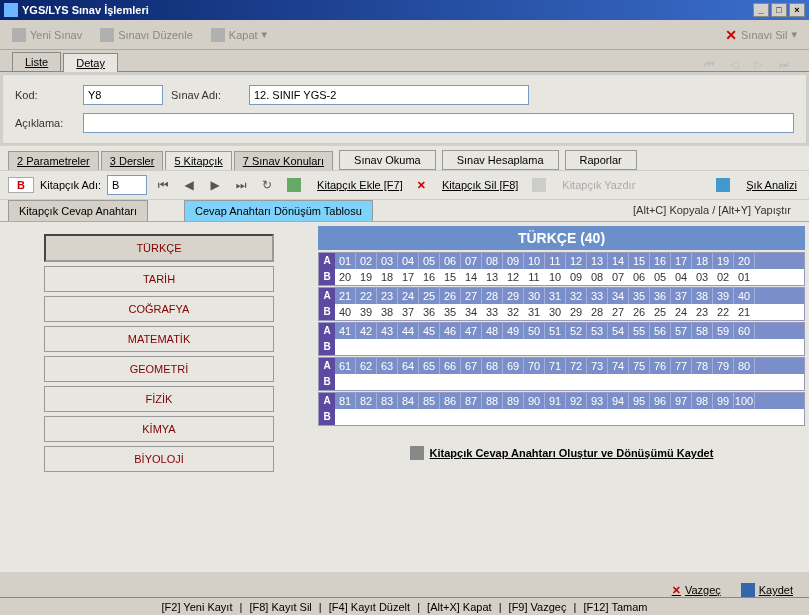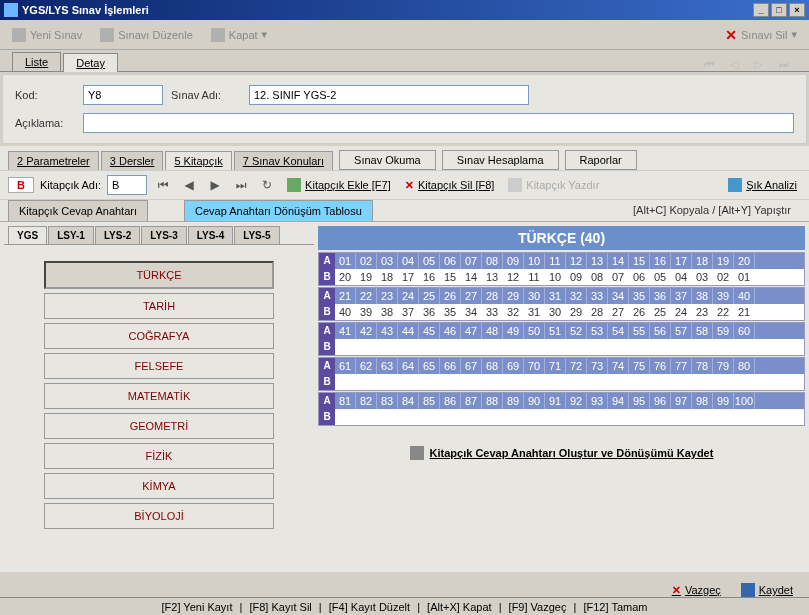--- a/index.html
+++ b/index.html
@@ -26,21 +26,21 @@
 .finput.code { width: 80px; }
 .finput.name { width: 280px; }
 .finput.desc { flex: 1; }
 .subtabs { display: flex; align-items: flex-end; background: #e8e6e0; padding: 4px 0 0 8px; gap: 2px; }
 .subtab { padding: 3px 8px; border: 1px solid #999; border-bottom: none; background: #d4d0c8; cursor: pointer; text-decoration: underline; }
 .subtab.active { background: #e8e6e0; }
 .subtab2 { padding: 3px 14px; border: 1px solid #999; background: #e8e6e0; cursor: pointer; margin-left: 4px; }
 .kitapcikbar { background: #e8e6e0; display: flex; align-items: center; padding: 4px 8px; gap: 6px; border-top: 1px solid #ccc; border-bottom: 1px solid #ccc; }
 .bbadge { color: #c00; font-weight: bold; border: 1px solid #aaa; padding: 1px 8px; background: #fff; }
 .navbtn { width: 20px; text-align: center; color: #555; cursor: pointer; font-size: 12px; }
-.kbtn { display: flex; align-items: center; gap: 4px; cursor: pointer; padding: 2px 4px; }
+.kbtn { display: flex; align-items: center; gap: 16px; cursor: pointer; padding: 2px 4px; }
 .kbtn .ki { width: 14px; height: 14px; display: inline-block; }
 .cevaptabs { display: flex; background: #e8e6e0; padding: 0 8px; border-bottom: 1px solid #aaa; gap: 36px; }
 .ctab { padding: 4px 10px; border: 1px solid #999; border-bottom: none; background: #d4d0c8; cursor: pointer; }
 .ctab.active { background: #7dd3fc; }
 .shortcut-hint { margin-left: auto; padding: 4px 10px; color: #333; }
 .mainarea { display: flex; background: #e8e6e0; padding: 4px; height: 350px; }
 .leftcol { width: 310px; display: flex; flex-direction: column; }
 .examtabs { display: flex; border-bottom: 1px solid #999; margin-bottom: 8px; padding-left: 4px; }
 .etab { padding: 3px 8px; border: 1px solid #999; border-bottom: none; background: #d4d0c8; font-weight: bold; cursor: pointer; margin-right: 1px; font-size: 10px; }
 .etab.active { background: #e8e6e0; }
@@ -161,33 +161,24 @@
 </div>
 
 <div class="cevaptabs">
   <div class="ctab">Kitapçık Cevap Anahtarı</div>
   <div class="ctab active">Cevap Anahtarı Dönüşüm Tablosu</div>
   <div class="shortcut-hint">[Alt+C] Kopyala / [Alt+Y] Yapıştır</div>
 </div>
 
 <div class="mainarea">
   <div class="leftcol">
-    <div class="examtabs" id="examtabs">
-        <div class="etab active">YGS</div>
-        <div class="etab">LSY-1</div>
-        <div class="etab">LYS-2</div>
-        <div class="etab">LYS-3</div>
-        <div class="etab">LYS-4</div>
-        <div class="etab">LYS-5</div>
-      </div>
     <div class="subjlist" id="subjlist">
         <div class="subjbtn active">TÜRKÇE</div>
         <div class="subjbtn">TARİH</div>
         <div class="subjbtn">COĞRAFYA</div>
-        <div class="subjbtn">FELSEFE</div>
         <div class="subjbtn">MATEMATİK</div>
         <div class="subjbtn">GEOMETRİ</div>
         <div class="subjbtn">FİZİK</div>
         <div class="subjbtn">KİMYA</div>
         <div class="subjbtn">BİYOLOJİ</div>
       </div>
   </div>
   <div class="rightcol">
     <div class="subjheader">TÜRKÇE (40)</div>
     <div class="gridwrap" id="gridwrap">

